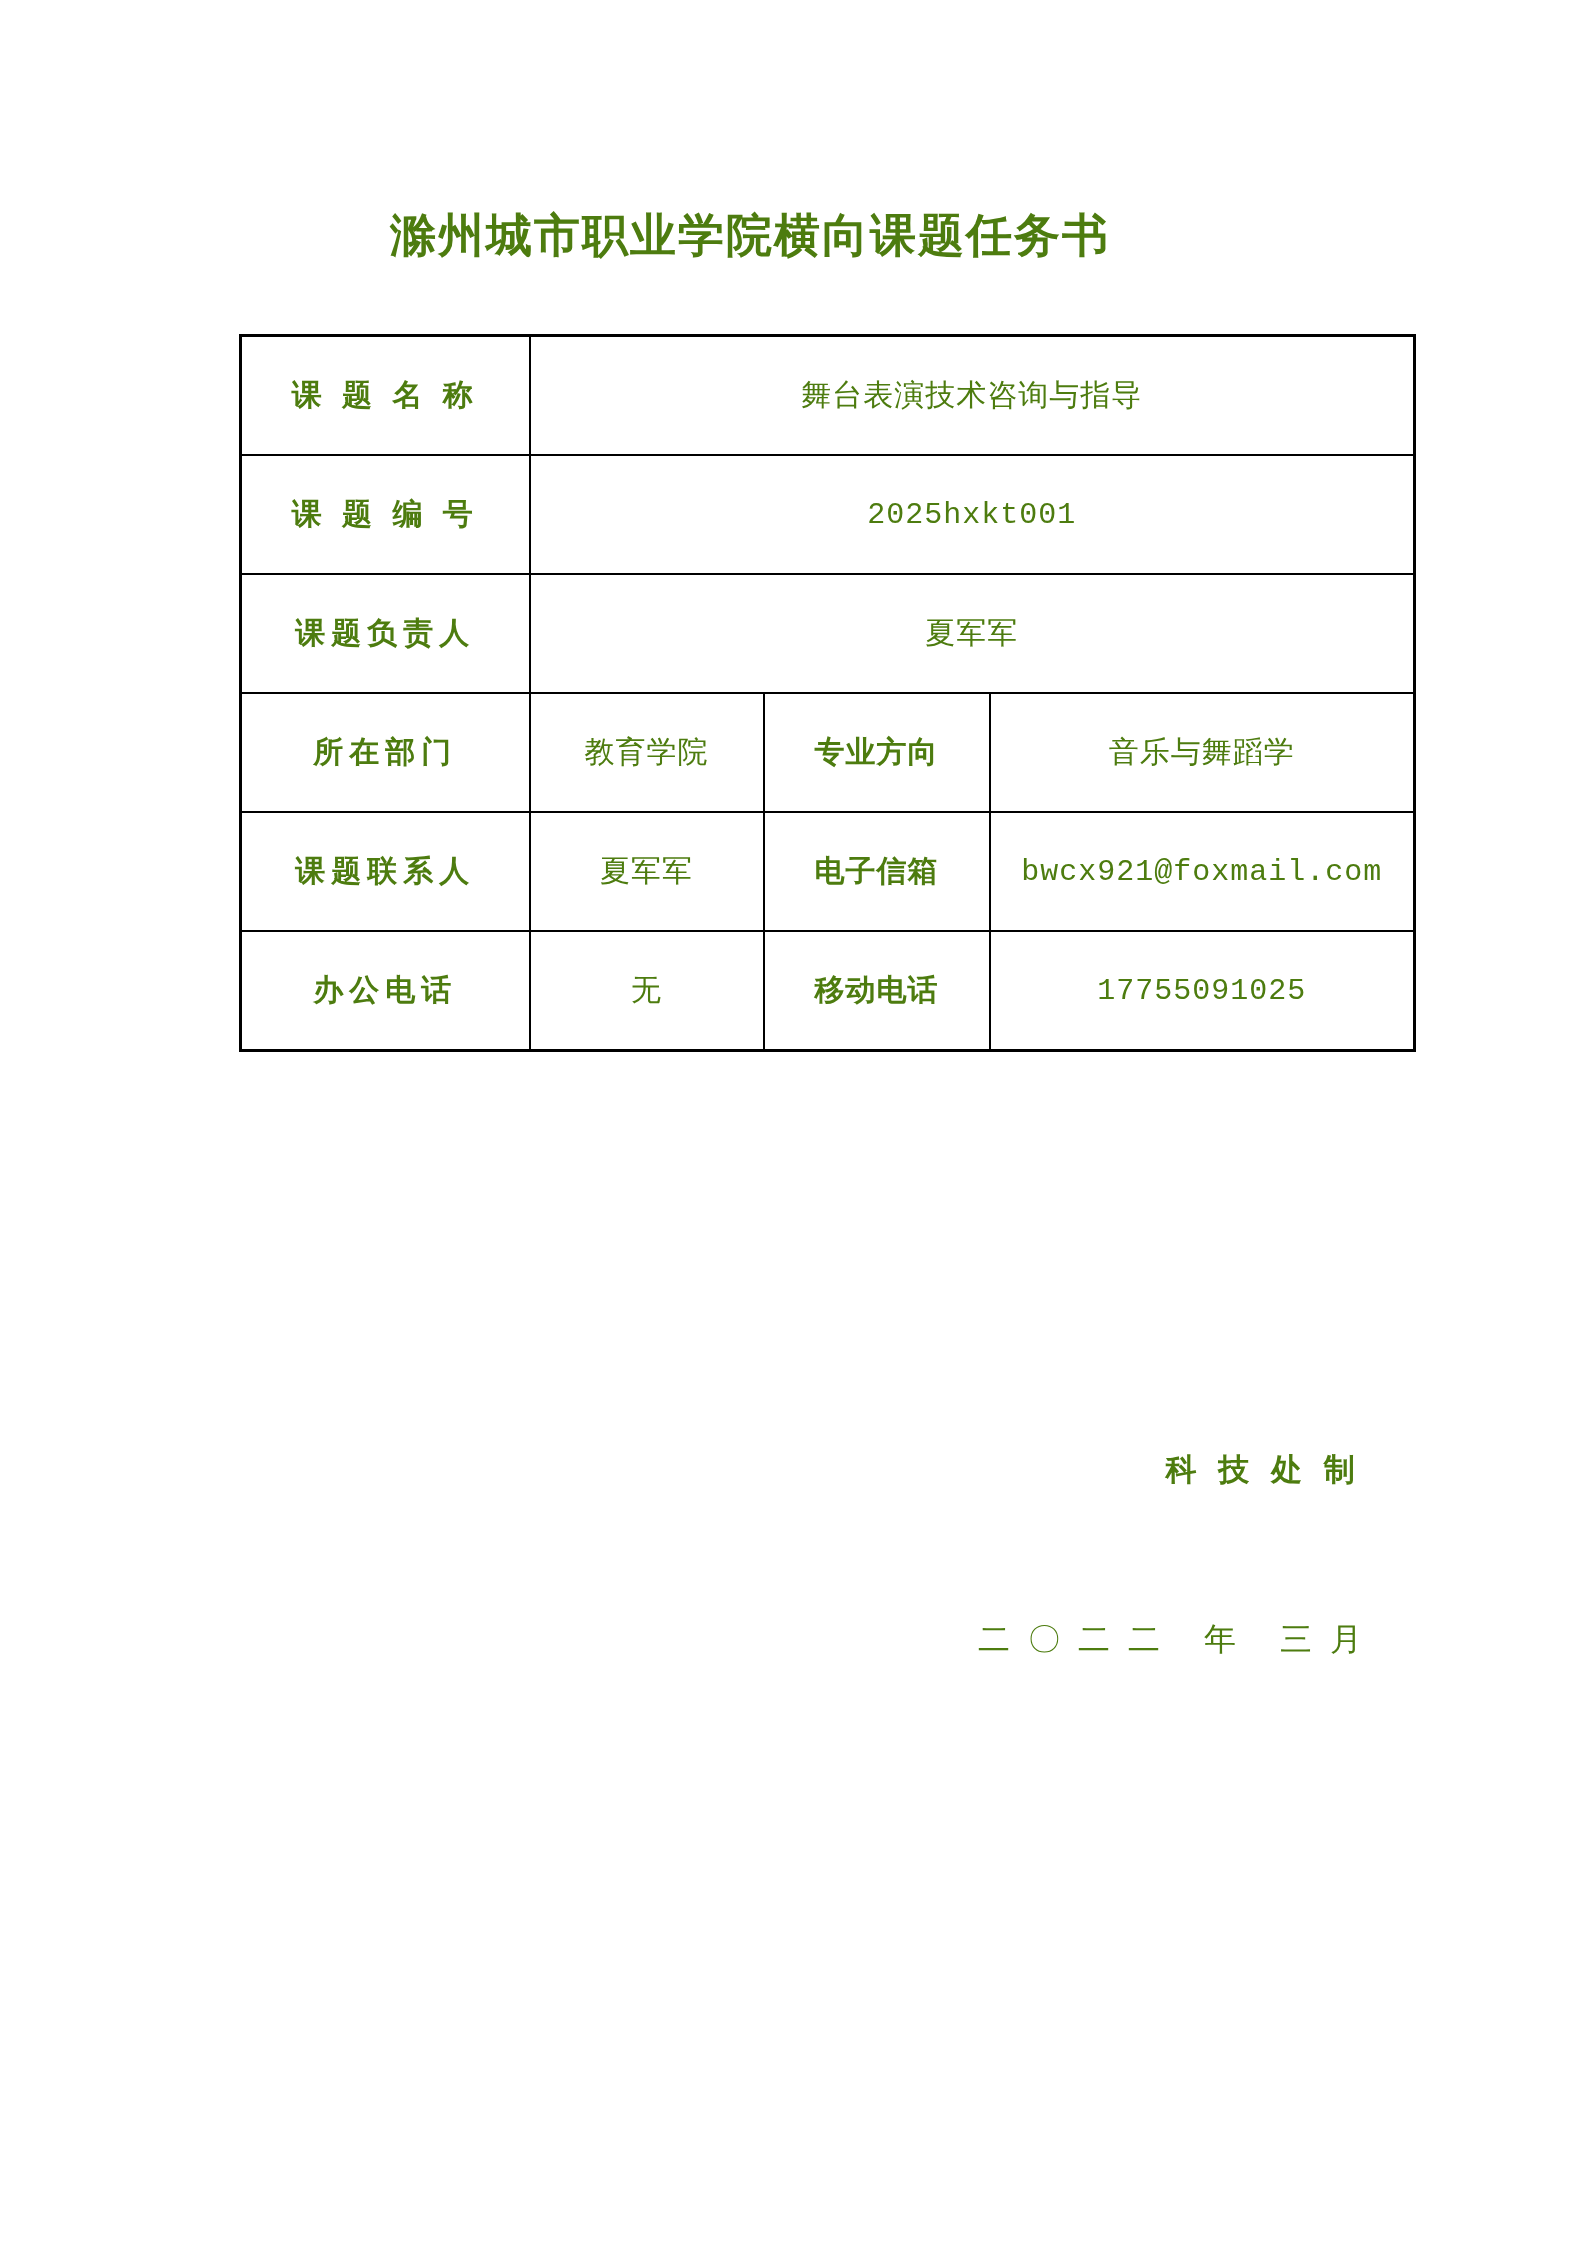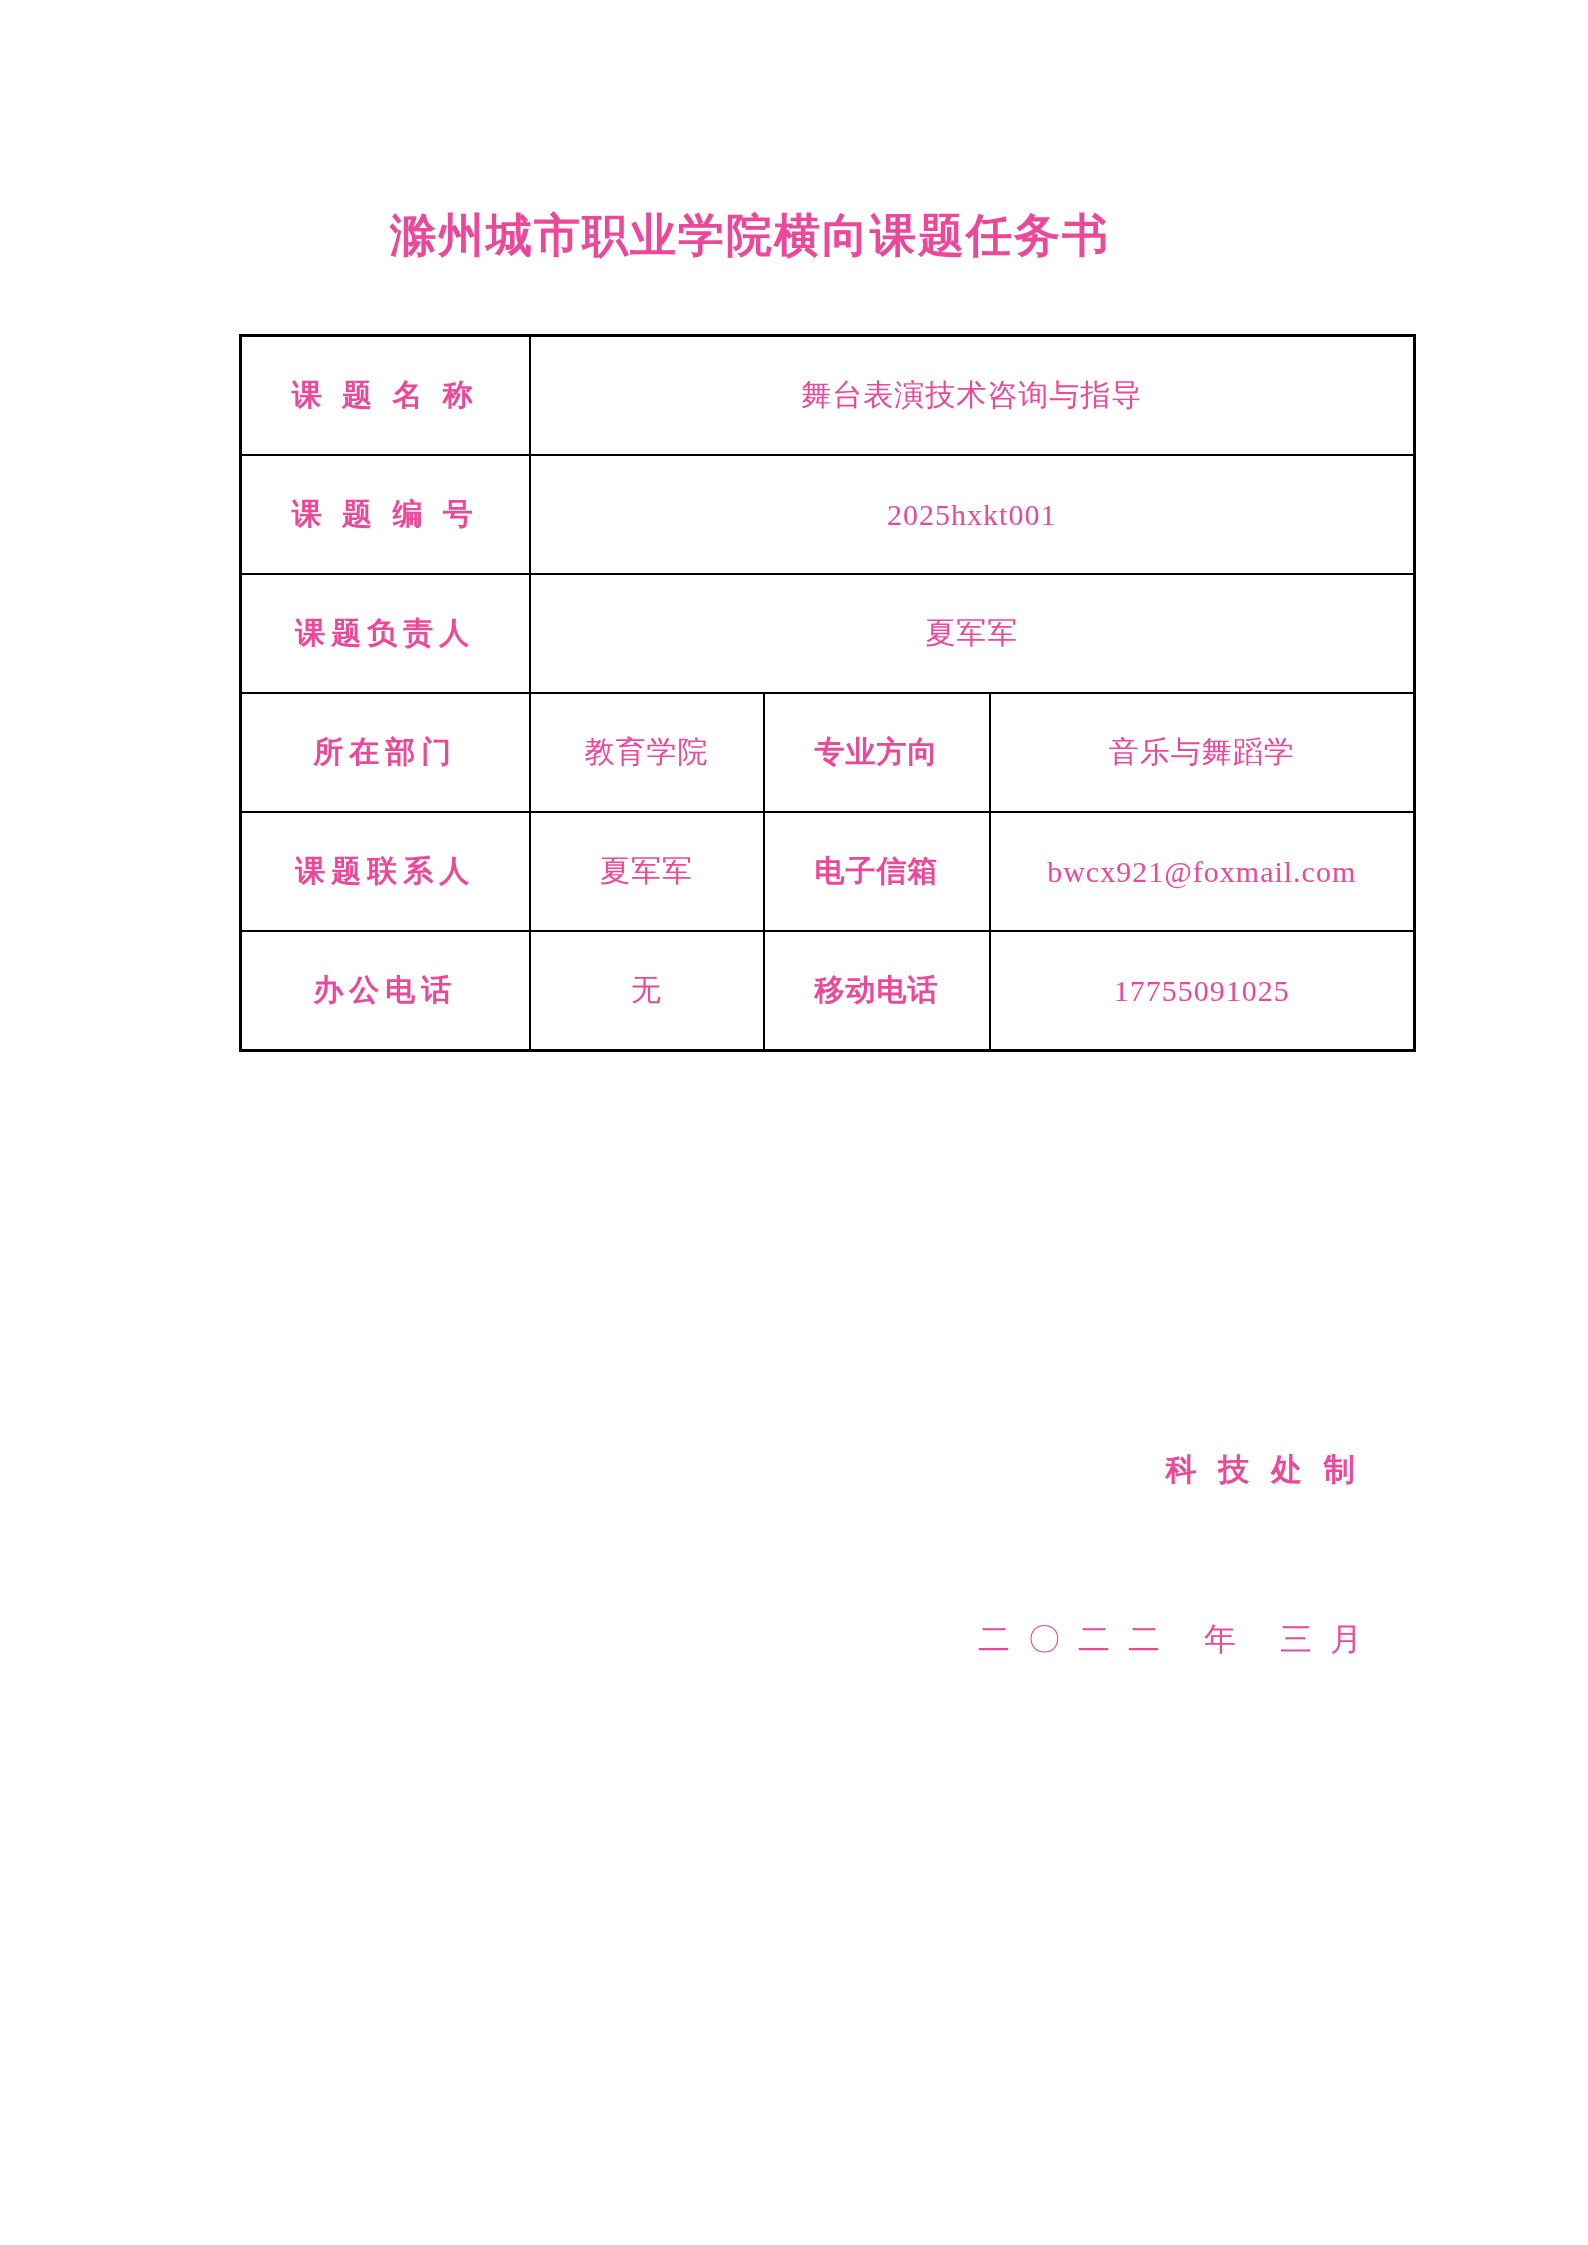--- a/index.html
+++ b/index.html
@@ -7,21 +7,21 @@
     padding: 0;
     background: #ffffff;
   }
   .page {
     position: relative;
     width: 1500px;
     height: 2245px;
     background: #ffffff;
     overflow: hidden;
     font-family: "Liberation Serif", "DejaVu Serif", serif;
-    color: #ec4899;
+    color: #4d7c0f;
   }
   .doc-title {
     position: absolute;
     top: 205px;
     left: 0;
     width: 100%;
     margin: 0;
     text-align: center;
     font-family: "Liberation Serif", "DejaVu Serif", serif;
     font-weight: bold;
@@ -54,21 +54,21 @@
     padding-left: 6px; 
   }
   td.cell-label-mid {
     font-family: Liberation Serif, serif;
     font-weight: bold;
     font-size: 30px;
     letter-spacing: 1px;
     padding-left: 1px;
   }
   td.cell-value {
-    font-family: Liberation Serif, serif;
+    font-family: Liberation Mono, monospace;
     font-size: 30px;
     letter-spacing: 1px;
   }
   .footer-issuer {
     position: absolute;
     top: 1449px;
     left: 1260px;
     transform: translateX(-50%);
     font-family: Liberation Serif, serif;
     font-weight: bold;

